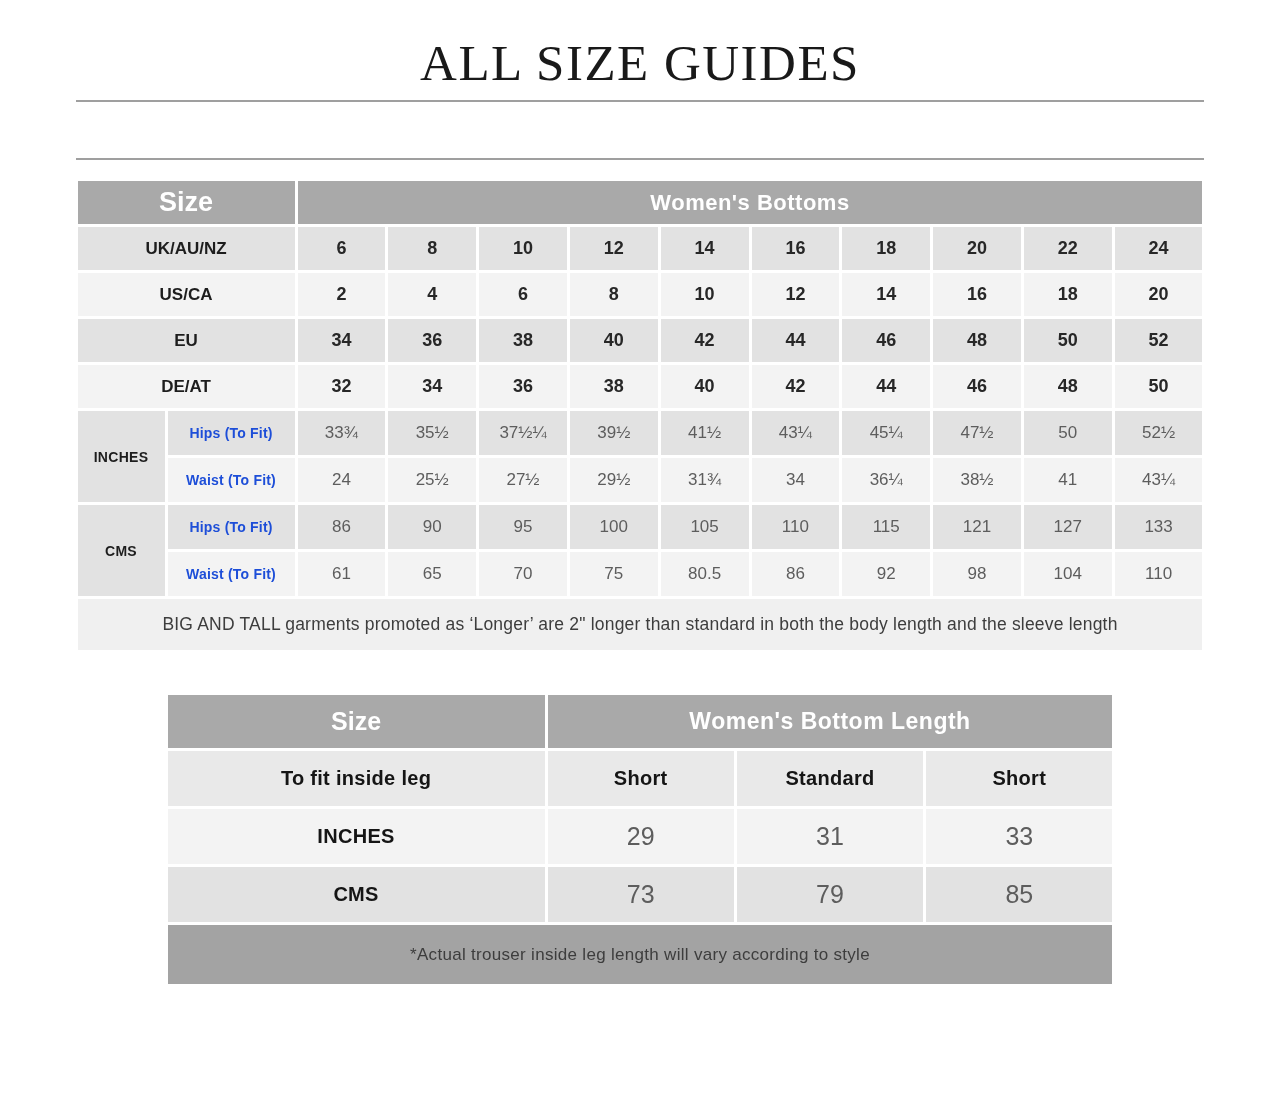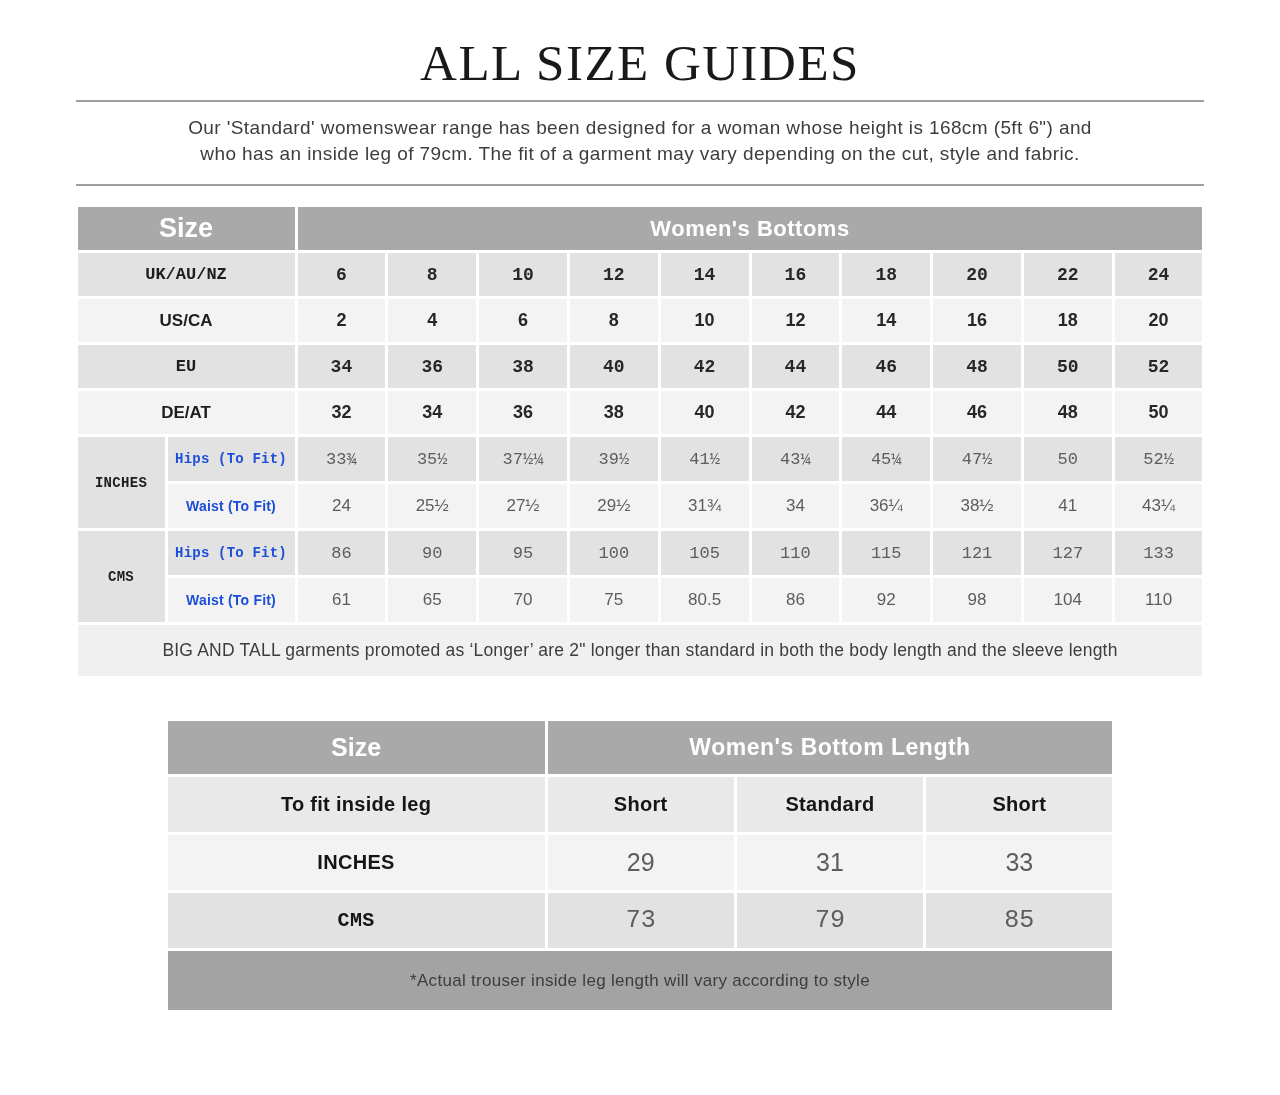--- a/index.html
+++ b/index.html
@@ -42,21 +42,21 @@
   .bottoms tr.thead th { height:46px; }
   .hsize  { font-size:27px; font-weight:700; }
   .htitle { font-size:22px; font-weight:700; letter-spacing:0.5px; }
   .bottoms tr.conv { height:46px; }
   .bottoms tr.conv th { font-size:17px; font-weight:700; color:#1d1d1d; }
   .bottoms tr.conv td { font-size:18px; font-weight:700; color:#272727; }
   .bottoms tr.meas { height:47px; }
   .bottoms .unit-cell { font-size:14px; font-weight:700; color:#1d1d1d; background:#e2e2e2 !important; letter-spacing:0.3px; }
   .bottoms tr.meas th.mlabel { font-size:14px; font-weight:700; color:#1d4ed8; letter-spacing:0.2px; }
   .bottoms tr.meas td { font-size:17px; font-weight:400; color:#5d5d5d; }
-  tr.dark th, tr.dark td   { background:#e2e2e2;font-family:Liberation Mono, monospace; }
+  tr.dark th, tr.dark td   { background:#e2e2e2; }
   tr.light th, tr.light td { background:#f3f3f3; }
   .bottoms tr.noterow td {
     background:#f0f0f0; height:54px;
     font-size:17.5px; color:#3d3d3d; letter-spacing:0.2px; font-weight:400;
   }
 
   
   .lengths { width:948px; margin-top:39px; }
   .lengths col.c-label { width:380px; }
   .lengths col.c-val   { width:189.3px; }
@@ -69,22 +69,21 @@
   .lengths tr.lrow th { font-size:20px; font-weight:700; color:#151515; letter-spacing:0.3px; }
   .lengths tr.lrow td { font-size:25px; font-weight:400; color:#5d5d5d; }
   .lengths tr.lfoot td { background:#a3a3a3; height:62px; font-size:17px; color:#3d3d3d; letter-spacing:0.3px; }
 </style>
 </head>
 <body>
 
 <h1 class="page-title">ALL SIZE GUIDES</h1>
 
 <div class="intro-box">
-  <span>Our 'Standard' womenswear range has been designed for a woman whose height is 168cm (5ft 6") and</span><br>
-  <span>who has an inside leg of 79cm. The fit of a garment may vary depending on the cut, style and fabric.</span>
+  <br>
 </div>
 
 <table class="bottoms">
   <colgroup>
       <col class="c-unit">
       <col class="c-mlabel">
       <col span="10" class="c-data">
     </colgroup>
   <tbody>
     <tr class="thead">

